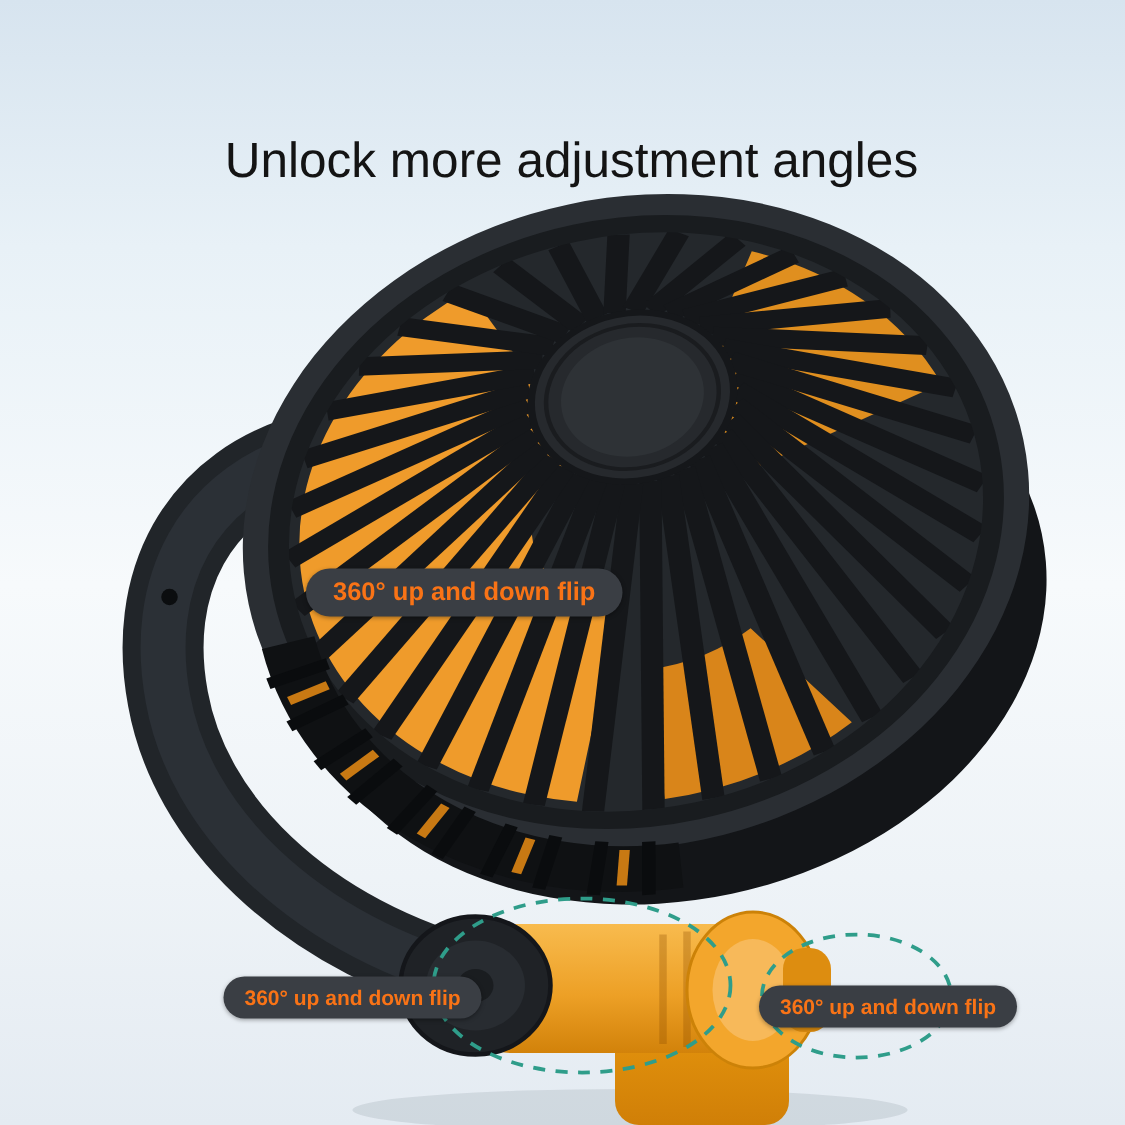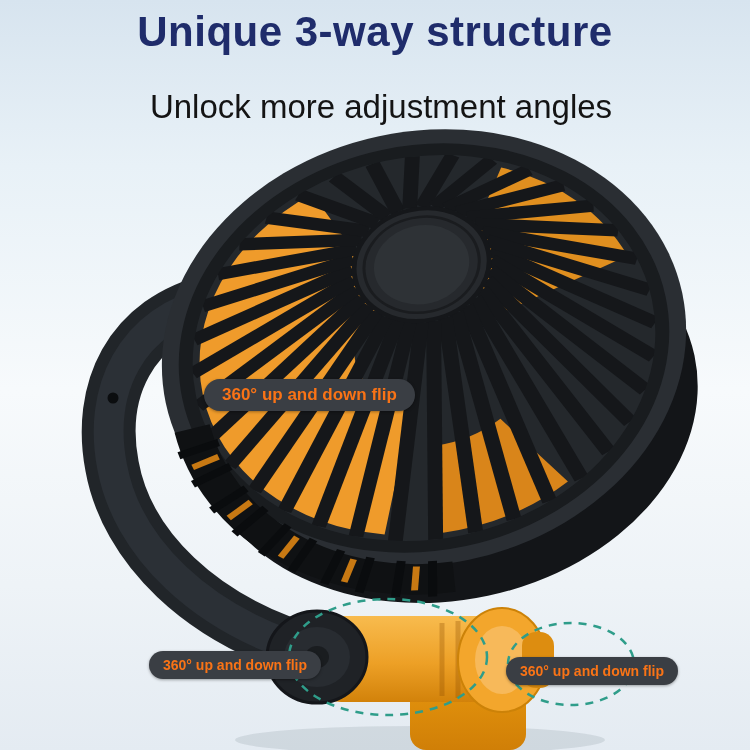--- a/index.html
+++ b/index.html
@@ -32,21 +32,20 @@
   }
   .badge-top{left:204px;top:379px;font-size:17px;padding:6px 18px;}
   .badge-bl{left:149px;top:651px;font-size:14px;padding:6px 14px;}
   .badge-br{left:506px;top:657px;font-size:14px;padding:6px 14px;}
 </style>
 </head>
 <body>
 
 <div class="stage">
 
-  <h1 class="title">Unique 3-way structure</h1>
   <h2 class="subtitle">Unlock more adjustment angles</h2>
 
   <svg class="fan-svg" width="750" height="750" viewBox="0 0 750 750">
     <defs>
       <linearGradient id="cylGrad" x1="0" y1="0" x2="0" y2="1">
         <stop offset="0" stop-color="#f8bb4e"></stop>
         <stop offset="0.55" stop-color="#eda026"></stop>
         <stop offset="1" stop-color="#d2820a"></stop>
       </linearGradient>
       <linearGradient id="clampGrad" x1="0" y1="0" x2="0" y2="1">

